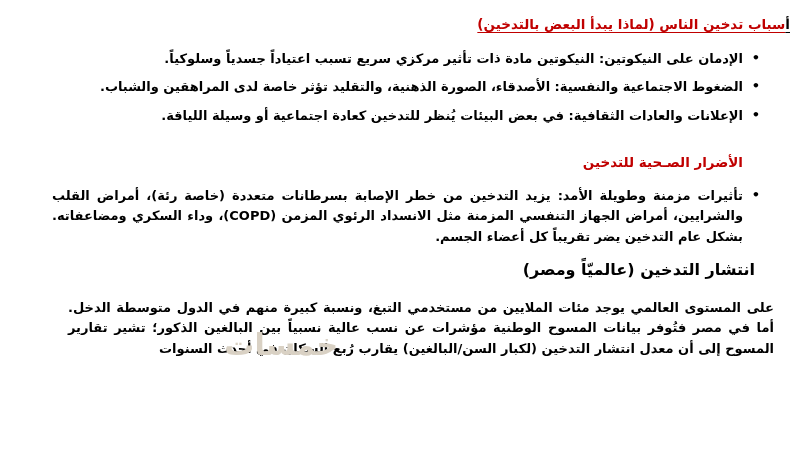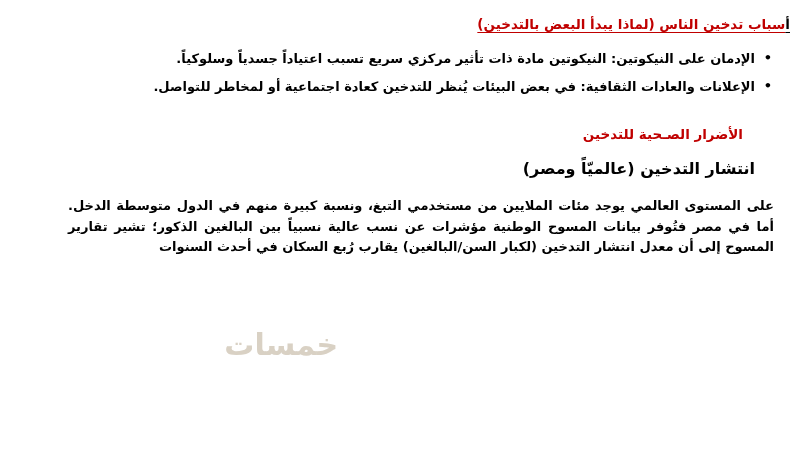--- a/index.html
+++ b/index.html
@@ -42,21 +42,21 @@
     margin: 11px 35px 12px 0;
     font-size: 16px;
   }
   ul.doc-list {
     margin: 0;
     padding: 0 35px 0 0;
     list-style: none;
   }
   ul.doc-list li {
     position: relative;
-    margin: 0 0 8px 0;
+    margin: 0 12px 8px 0;
   }
   ul.doc-list li::before {
     content: "•";
     position: absolute;
     right: -17px;
     top: -1px;
     color: #000;
   }
   .doc-paragraph { margin: 16px; }
   .watermark {
@@ -72,26 +72,28 @@
 </style>
 </head>
 <body>
 
 <div class="page">
 
   <h1 class="heading-red"><span class="u-black">أ</span><span class="u-red">سباب تدخين الناس (لماذا يبدأ البعض بالتدخين)</span></h1>
 
   <ul class="doc-list">
     <li>الإدمان على النيكوتين: النيكوتين مادة ذات تأثير مركزي سريع تسبب اعتياداً جسدياً وسلوكياً.</li>
-    <li>الإعلانات والعادات الثقافية: في بعض البيئات يُنظر للتدخين كعادة اجتماعية أو لمخاطر للتواصل.</li>
+    <li>الضغوط الاجتماعية والنفسية: الأصدقاء، الصورة الذهنية، والتقليد تؤثر خاصة لدى المراهقين والشباب.</li>
+    <li>الإعلانات والعادات الثقافية: في بعض البيئات يُنظر للتدخين كعادة اجتماعية أو وسيلة اللياقة.</li>
   </ul>
 
   <h2 class="heading-red u-red">الأضرار الصـحية للتدخين</h2>
 
   <ul class="doc-list">
+    <li>تأثيرات مزمنة وطويلة الأمد: يزيد التدخين من خطر الإصابة بسرطانات متعددة (خاصة رئة)، أمراض القلب والشرايين، أمراض الجهاز التنفسي المزمنة مثل الانسداد الرئوي المزمن (COPD)، وداء السكري ومضاعفاته. بشكل عام التدخين يضر تقريباً كل أعضاء الجسم.</li>
   </ul>
 
   <h3 class="heading-plain">انتشار التدخين (عالميّاً ومصر)</h3>
 
   <p class="doc-paragraph">على المستوى العالمي يوجد مئات الملايين من مستخدمي التبغ، ونسبة كبيرة منهم في الدول متوسطة الدخل. أما في مصر فتُوفر بيانات المسوح الوطنية مؤشرات عن نسب عالية نسبياً بين البالغين الذكور؛ تشير تقارير المسوح إلى أن معدل انتشار التدخين (لكبار السن/البالغين) يقارب رُبع السكان في أحدث السنوات</p>
 
   <div class="watermark">خمسات</div>
 
 </div>
 

